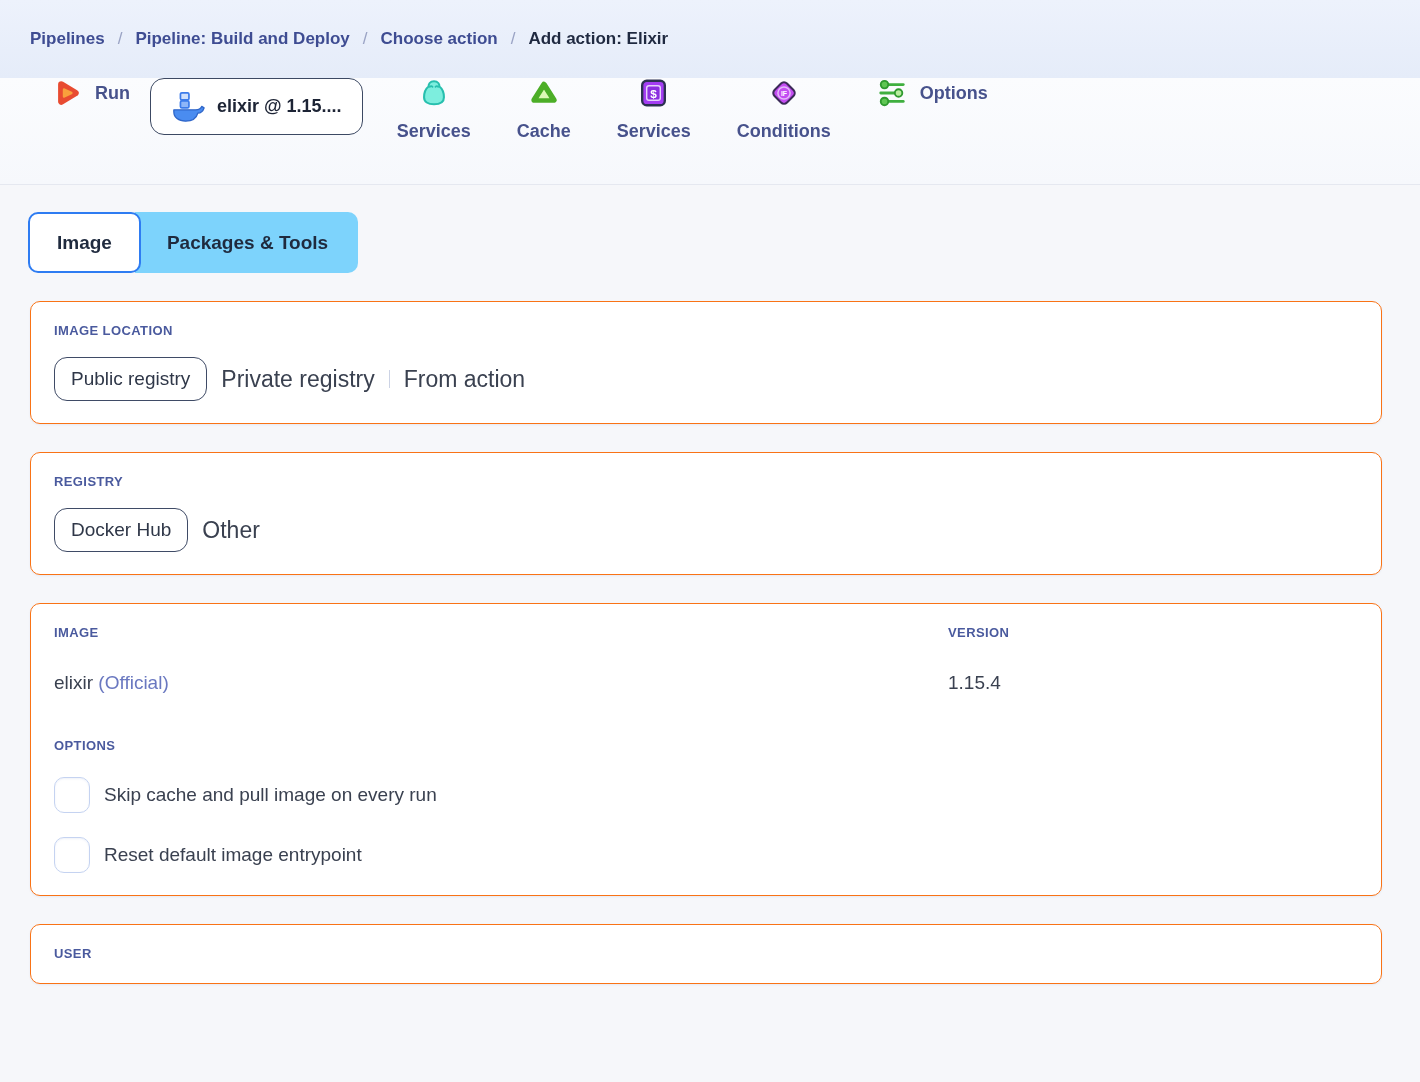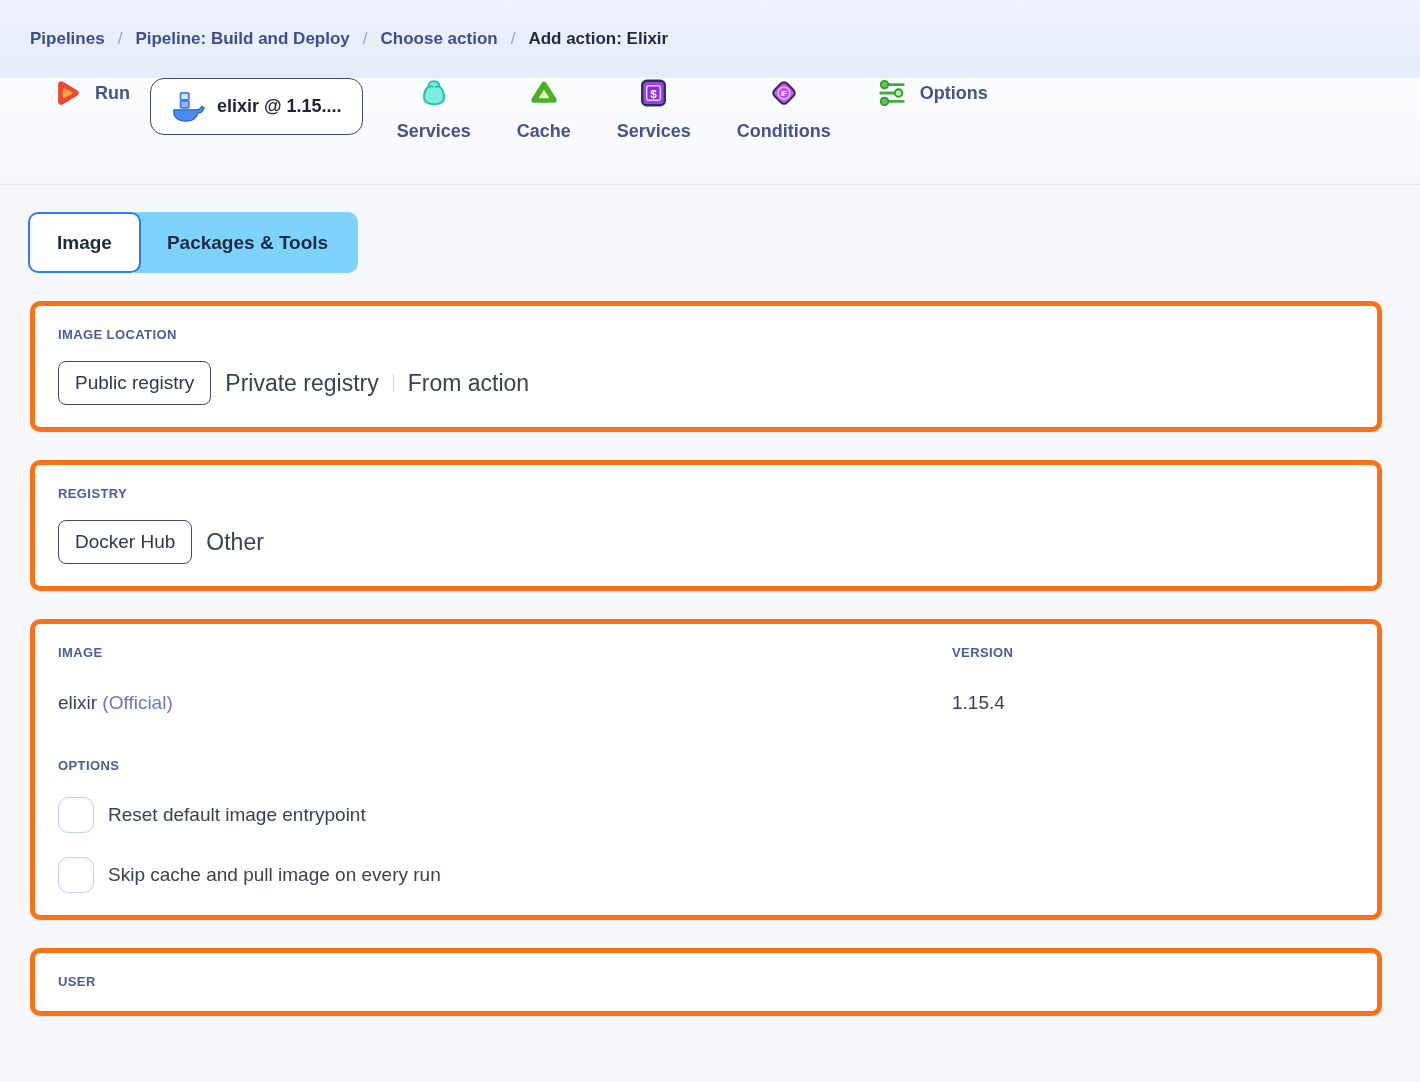--- a/index.html
+++ b/index.html
@@ -67,38 +67,38 @@
     margin-left:-6px;
     padding:0 30px 0 32px;
     display:flex; align-items:center;
     font-size:19px; font-weight:700; color:#1f2a3e;
     cursor:pointer;
   }
 
   
   .card {
     background:#fff;
-    border:5px solid #f97316;
+    border:1px solid #f97316;
     border-radius:10px;
     box-shadow: 0 1px 2px rgba(120,140,190,0.12);
     margin:28px 38px 0 30px;
     padding:21px 23px 22px;
   }
   .card:first-of-type { margin-top:48px; }
   .sec-label {
     font-size:13px;
     font-weight:700;
     letter-spacing:0.4px;
     color:#4a5a9e;
     text-transform:uppercase;
   }
   .choice-row { display:flex; align-items:center; margin-top:19px; }
   .chip {
     border:1.5px solid #3f4b66;
-    border-radius:8px;
+    border-radius:13px;
     height:44px;
     padding:0 16px;
     display:flex; align-items:center;
     font-size:19px; color:#2f3748;
     background:#fff;
     cursor:pointer;
   }
   .opt { font-size:23px; color:#3a4150; padding:0 14px; cursor:pointer; }
   .vdiv { width:1px; height:18px; background:#ccd3e5; }
 
@@ -250,24 +250,24 @@
     <div>
       <div class="sec-label">VERSION</div>
       <div class="field-value">1.15.4</div>
     </div>
   </div>
 
   <div class="options-sec">
     <div class="sec-label">OPTIONS</div>
     <div class="cb-row">
       <span class="checkbox" role="checkbox" aria-checked="false"></span>
-      <span class="cb-label">Reset default image entrypoint</span>
+      <span class="cb-label">Skip cache and pull image on every run</span>
     </div>
     <div class="cb-row">
       <span class="checkbox" role="checkbox" aria-checked="false"></span>
-      <span class="cb-label">Skip cache and pull image on every run</span>
+      <span class="cb-label">Reset default image entrypoint</span>
     </div>
   </div>
 </div>
 
 <div class="card">
   <div class="sec-label">USER</div>
 </div>
 
 </body></html>

